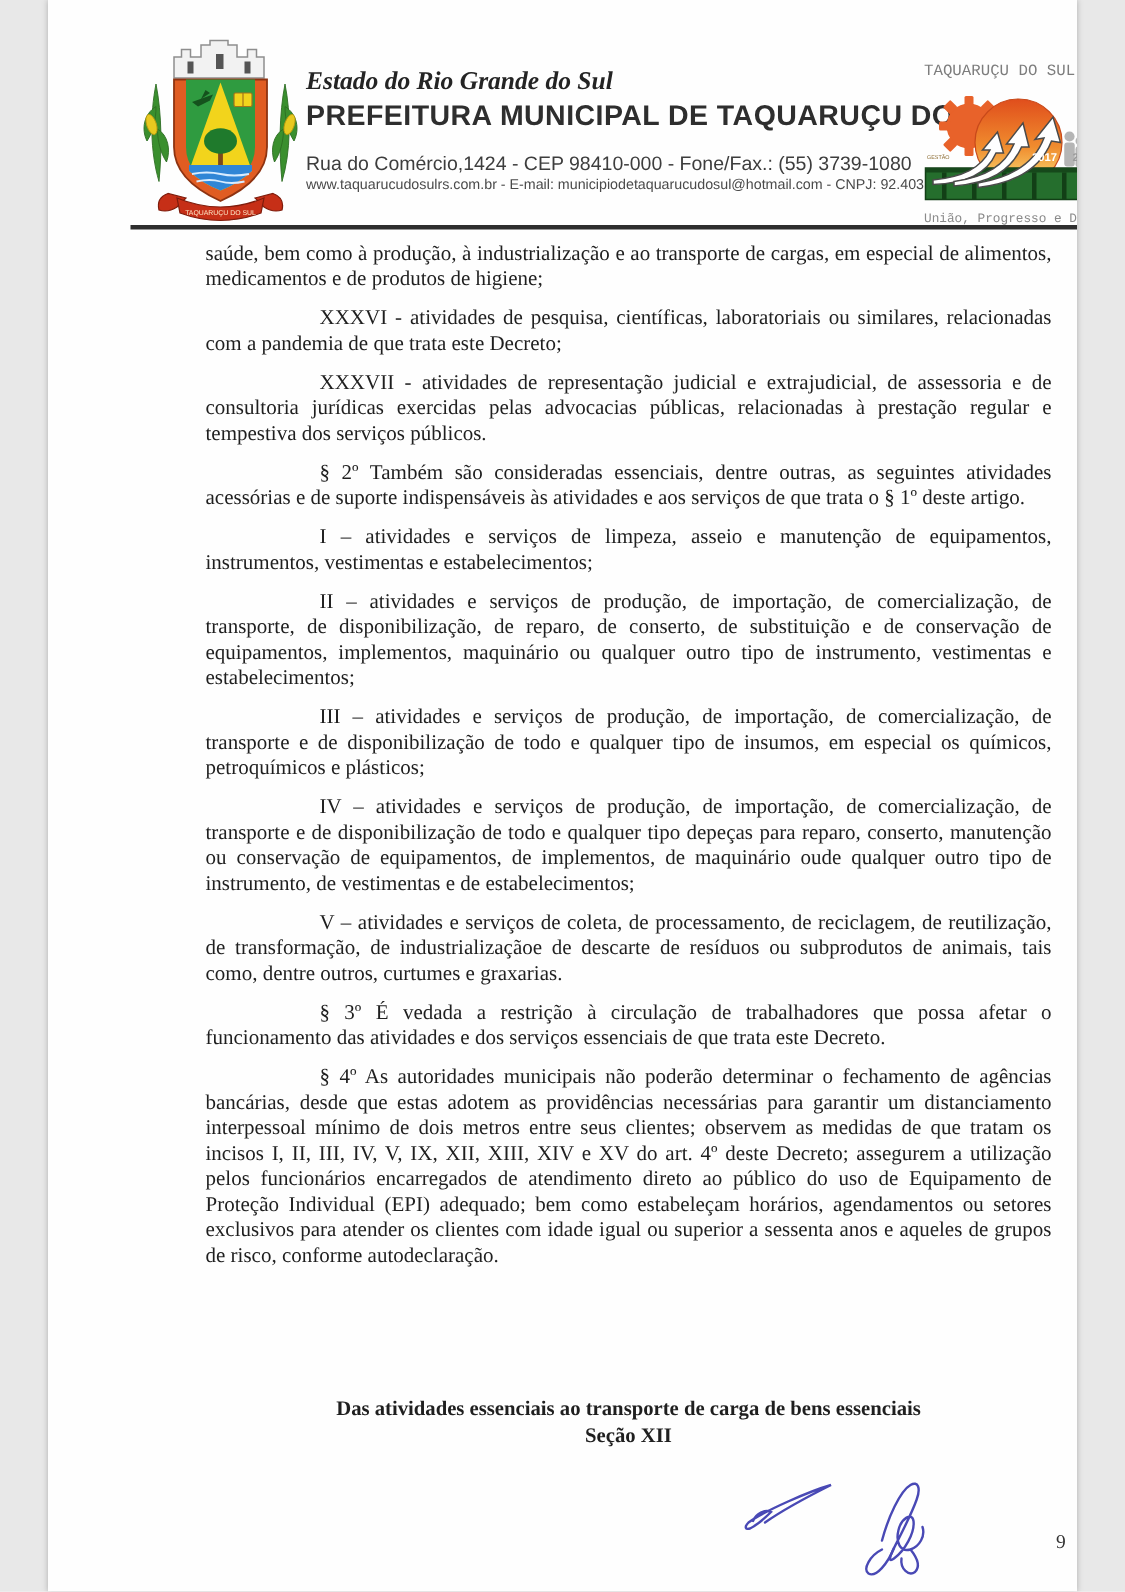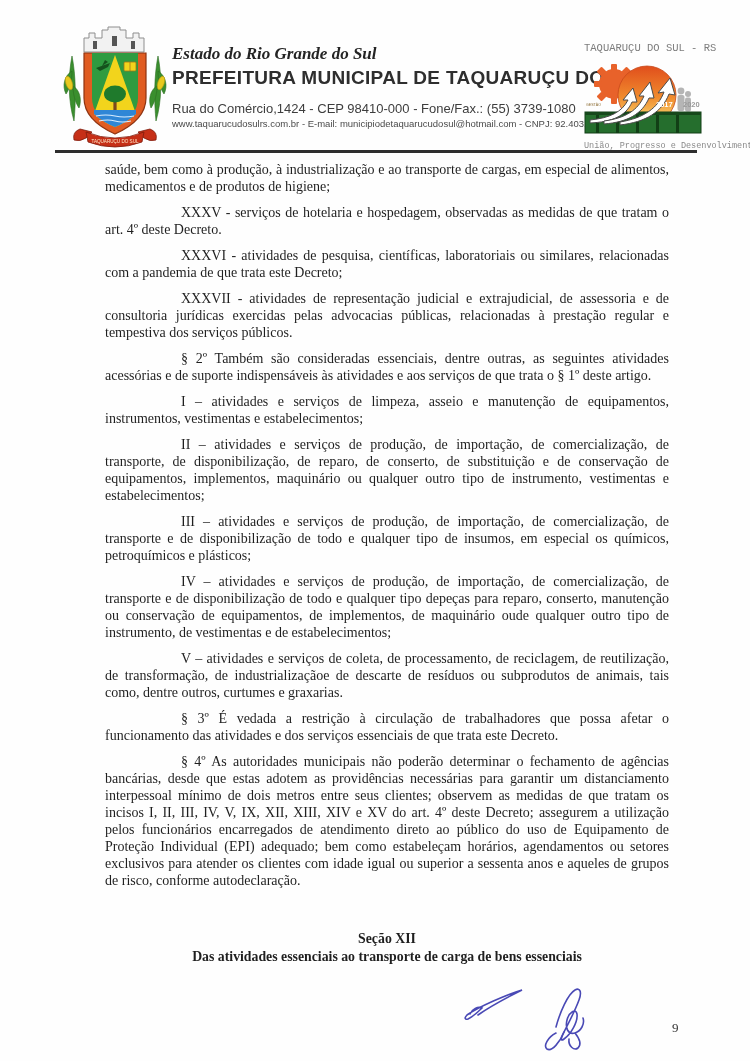--- a/index.html
+++ b/index.html
@@ -1,18 +1,18 @@
 <!DOCTYPE html>
 <html><head>
 <meta charset="utf-8">
 <style>
   html,body{margin:0;padding:0;background:#e8e8e8;}
   .page{
     position:relative;
-    width:750px;height:1061px;
+    width:686px;height:1061px;
     margin:0 auto;
     background:#fefefe;
     box-shadow:0 0 4px rgba(0,0,0,.25);
     overflow:hidden;
     font-family:"Liberation Serif", serif;
     color:#1f1f1f;
   }
   
   .crest{position:absolute;left:58px;top:26px;width:114px;height:128px;}
   .hdr-center{position:absolute;left:172px;top:44px;width:400px;}
@@ -182,36 +182,35 @@
       <text x="99" y="47" font-size="7.5" font-weight="bold" fill="#9a9a9a" font-family="Liberation Sans, sans-serif">2020</text>
       <text x="2" y="46" font-size="3.6" fill="#8a6a30" font-family="Liberation Sans, sans-serif">GESTÃO</text>
     </svg>
     <div class="hdr-motto">União, Progresso e Desenvolvimento</div>
   </div>
 
   <div class="divider"></div>
 
   <div class="doc-body" id="paragraphs">
       <p>saúde, bem como à produção, à industrialização e ao transporte de cargas, em especial de alimentos, medicamentos e de produtos de higiene;</p>
-      <p class="indent">XXXV - serviços de hotelaria e hospedagem, observadas as medidas de que tratam o art. 4º deste Decreto.</p>
       <p class="indent">XXXVI - atividades de pesquisa, científicas, laboratoriais ou similares, relacionadas com a pandemia de que trata este Decreto;</p>
       <p class="indent">XXXVII - atividades de representação judicial e extrajudicial, de assessoria e de consultoria jurídicas exercidas pelas advocacias públicas, relacionadas à prestação regular e tempestiva dos serviços públicos.</p>
       <p class="indent">§ 2º Também são consideradas essenciais, dentre outras, as seguintes atividades acessórias e de suporte indispensáveis às atividades e aos serviços de que trata o § 1º deste artigo.</p>
       <p class="indent">I – atividades e serviços de limpeza, asseio e manutenção de equipamentos, instrumentos, vestimentas e estabelecimentos;</p>
       <p class="indent">II – atividades e serviços de produção, de importação, de comercialização, de transporte, de disponibilização, de reparo, de conserto, de substituição e de conservação de equipamentos, implementos, maquinário ou qualquer outro tipo de instrumento, vestimentas e estabelecimentos;</p>
       <p class="indent">III – atividades e serviços de produção, de importação, de comercialização, de transporte e de disponibilização de todo e qualquer tipo de insumos, em especial os químicos, petroquímicos e plásticos;</p>
       <p class="indent">IV – atividades e serviços de produção, de importação, de comercialização, de transporte e de disponibilização de todo e qualquer tipo depeças para reparo, conserto, manutenção ou conservação de equipamentos, de implementos, de maquinário oude qualquer outro tipo de instrumento, de vestimentas e de estabelecimentos;</p>
       <p class="indent">V – atividades e serviços de coleta, de processamento, de reciclagem, de reutilização, de transformação, de industrializaçãoe de descarte de resíduos ou subprodutos de animais, tais como, dentre outros, curtumes e graxarias.</p>
       <p class="indent">§ 3º É vedada a restrição à circulação de trabalhadores que possa afetar o funcionamento das atividades e dos serviços essenciais de que trata este Decreto.</p>
       <p class="indent">§ 4º As autoridades municipais não poderão determinar o fechamento de agências bancárias, desde que estas adotem as providências necessárias para garantir um distanciamento interpessoal mínimo de dois metros entre seus clientes; observem as medidas de que tratam os incisos I, II, III, IV, V, IX, XII, XIII, XIV e XV do art. 4º deste Decreto; assegurem a utilização pelos funcionários encarregados de atendimento direto ao público do uso de Equipamento de Proteção Individual (EPI) adequado; bem como estabeleçam horários, agendamentos ou setores exclusivos para atender os clientes com idade igual ou superior a sessenta anos e aqueles de grupos de risco, conforme autodeclaração.</p>
     </div>
 
   <div class="section-head">
+    <div>Das atividades essenciais ao transporte de carga de bens essenciais</div>
     <div>Seção XII</div>
-    <div>Das atividades essenciais ao transporte de carga de bens essenciais</div>
   </div>
 
   <svg class="signature" viewBox="0 0 180 75" aria-hidden="true">
     <g fill="none" stroke="#4949b5" stroke-width="1.6" stroke-linecap="round">
       <path d="M22 32 C24 27 30 24 34 26 C30 30 24 35 20 37 C17 38 16 36 19 33 C30 25 60 12 74 8 C60 15 40 26 30 33"></path>
       <path d="M108 45 C112 30 120 12 127 8 C132 5 134 10 131 18 C127 29 120 42 116 50 C113 56 112 60 116 57 C123 52 130 40 129 32 C128 26 121 30 119 38 C117 46 120 53 127 51 C133 49 137 42 135 36"></path>
       <path d="M116 50 C112 60 104 70 99 67 C95 64 100 55 108 51"></path>
       <path d="M127 51 C131 56 134 62 130 66 C126 69 120 64 121 57"></path>
     </g>
   </svg>

